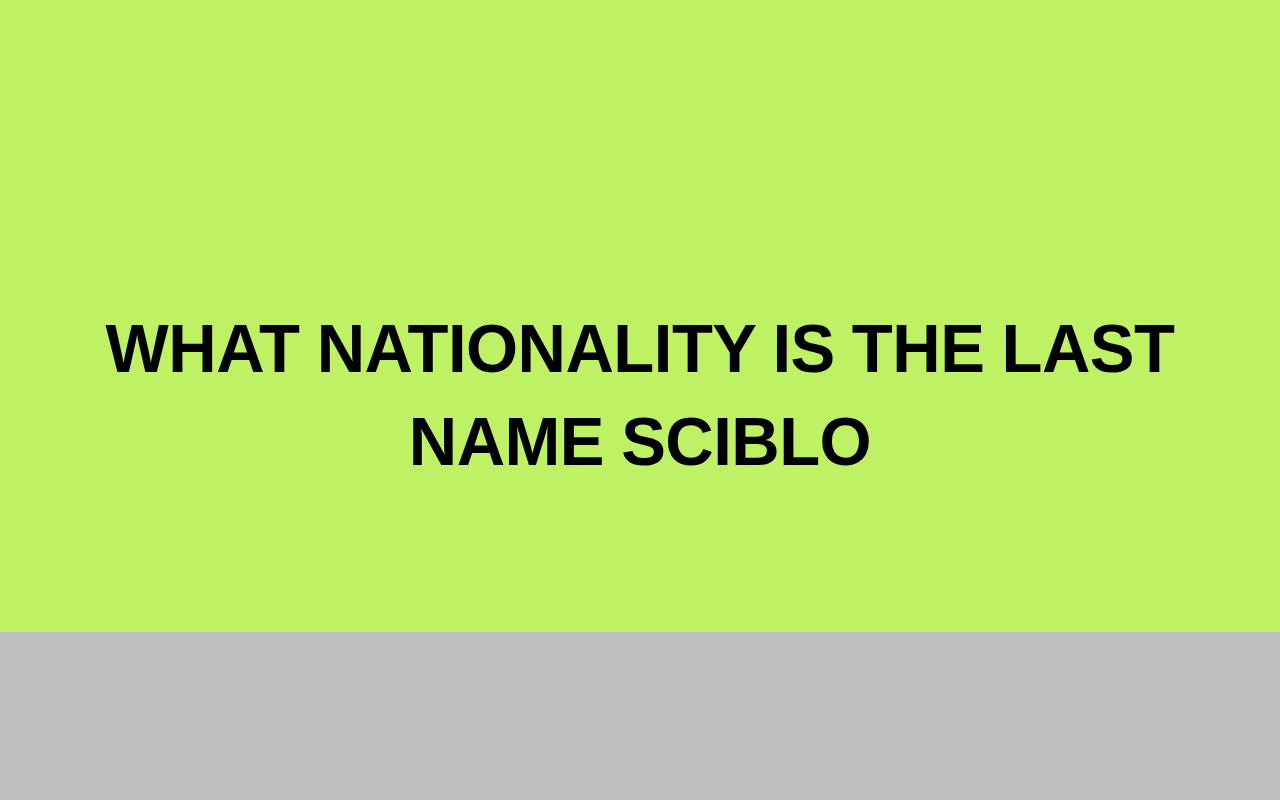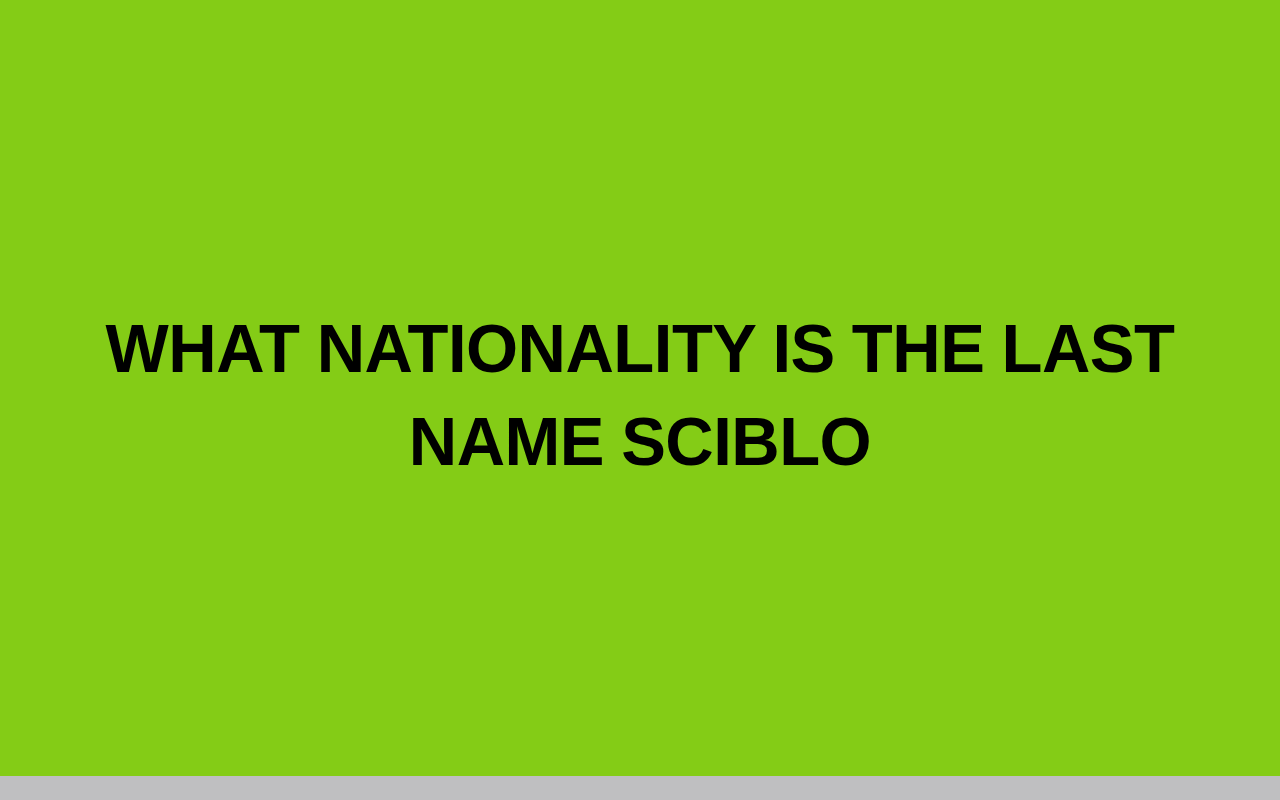--- a/index.html
+++ b/index.html
@@ -13,22 +13,22 @@
     height: 800px;
     overflow: hidden;
     background: #bfbfc1;
     font-family: "Liberation Sans", sans-serif;
     -webkit-font-smoothing: antialiased;
   }
 
   .page {
     position: relative;
     width: 1280px;
-    height: 776px;
-    background: #84cc16;
+    height: 632px;
+    background: #bef264;
     box-sizing: border-box;
   }
 
   
   .headline-block {
     position: absolute;
     left: 0;
     right: 0;
     top: 302px;
     padding: 0 6px;

